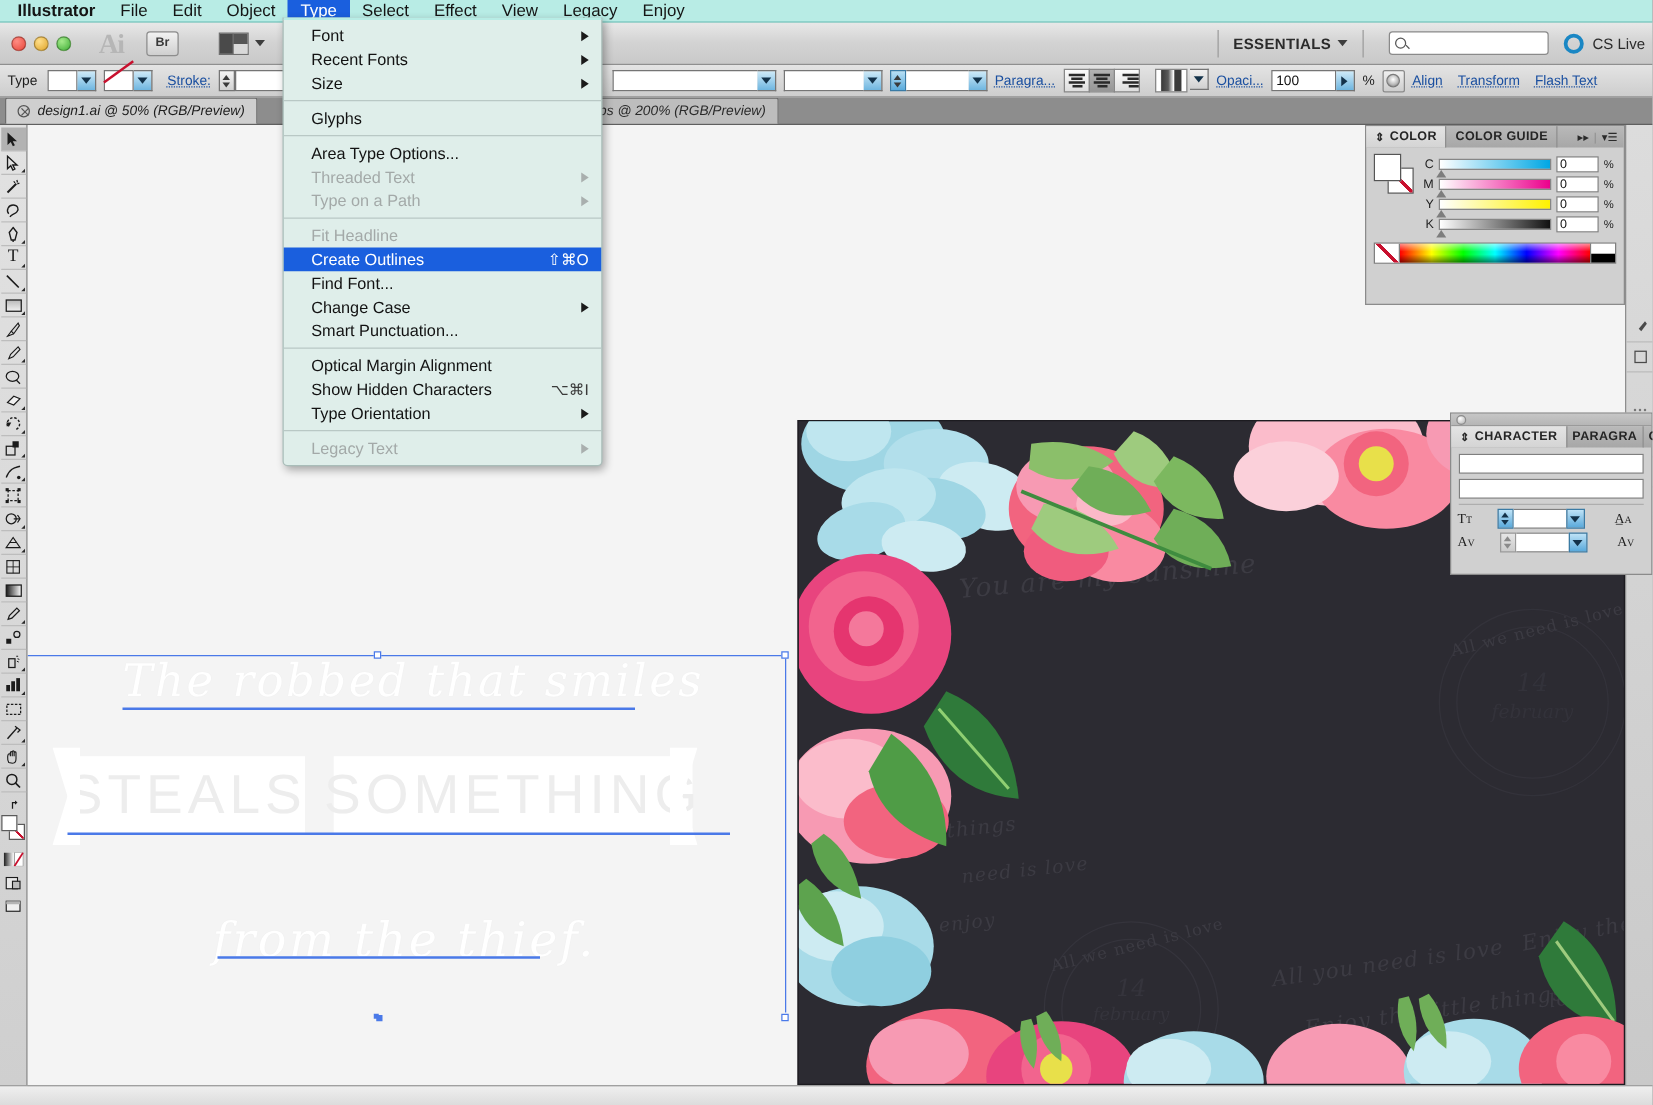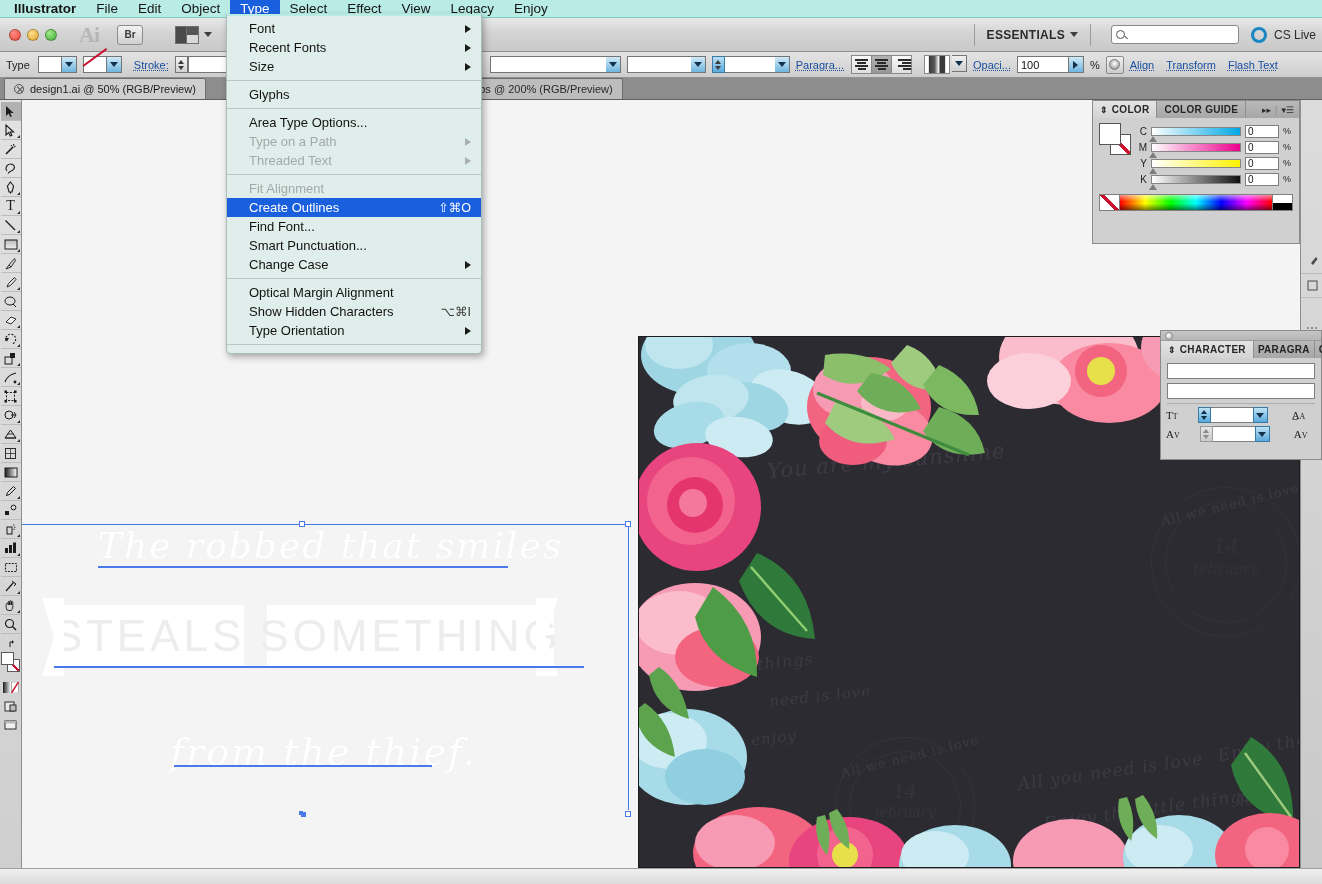--- a/index.html
+++ b/index.html
@@ -150,21 +150,21 @@
   #tabbar{
     position:absolute; left:0; top:60px; width:1322px; height:22px;
     background:#8d8d8d;
     display:flex; align-items:flex-end;
     border-bottom:1px solid #5f5f5f;
   }
   .dtab{
     height:21px; background:#cfcfcf; border:1px solid #6d6d6d; border-bottom:none;
     display:flex; align-items:center; padding:0 9px; gap:6px;
     font-size:11px; color:#1c1c1c; margin-left:4px;
-    border-radius:2px 2px 0 0; white-space:nowrap;
+    border-radius:2px 2px 0 0; white-space:nowrap;font-style:italic;
   }
   .dtab.inactive{ background:#bdbdbd; color:#2a2a2a; }
   .xcircle{ width:10px;height:10px;border:1px solid #555;border-radius:50%;
      position:relative; flex:none; }
   .xcircle::before,.xcircle::after{ content:""; position:absolute; left:1px; top:4px; width:8px;height:1px;background:#555; }
   .xcircle::before{ transform:rotate(45deg);} .xcircle::after{ transform:rotate(-45deg);}
 
   
   #toolbar{
     position:absolute; left:0; top:82px; width:22px; height:768px;
@@ -1097,51 +1097,55 @@
   </div>
   <div class="msep"></div>
   <div class="mi">
     <span class="lbl">Glyphs</span>
   </div>
   <div class="msep"></div>
   <div class="mi">
     <span class="lbl">Area Type Options...</span>
   </div>
   <div class="mi dis">
+    <span class="lbl">Threaded Text</span>
+    <span class="sub"></span>
+  </div>
+  <div class="mi dis">
     <span class="lbl">Type on a Path</span>
     <span class="sub"></span>
   </div>
-  <div class="mi dis">
-    <span class="lbl">Threaded Text</span>
-    <span class="sub"></span>
-  </div>
   <div class="msep"></div>
   <div class="mi dis">
-    <span class="lbl">Fit Alignment</span>
+    <span class="lbl">Fit Headline</span>
   </div>
   <div class="mi hl">
     <span class="lbl">Create Outlines</span>
     <span class="sc">⇧⌘O</span>
   </div>
   <div class="mi">
     <span class="lbl">Find Font...</span>
   </div>
   <div class="mi">
-    <span class="lbl">Smart Punctuation...</span>
-  </div>
-  <div class="mi">
     <span class="lbl">Change Case</span>
     <span class="sub"></span>
+  </div>
+  <div class="mi">
+    <span class="lbl">Smart Punctuation...</span>
   </div>
   <div class="msep"></div>
   <div class="mi">
     <span class="lbl">Optical Margin Alignment</span>
   </div>
   <div class="mi">
     <span class="lbl">Show Hidden Characters</span>
     <span class="sc">⌥⌘I</span>
   </div>
   <div class="mi">
     <span class="lbl">Type Orientation</span>
     <span class="sub"></span>
   </div>
   <div class="msep"></div>
+  <div class="mi dis">
+    <span class="lbl">Legacy Text</span>
+    <span class="sub"></span>
+  </div>
 </div>
 
 </body></html>

